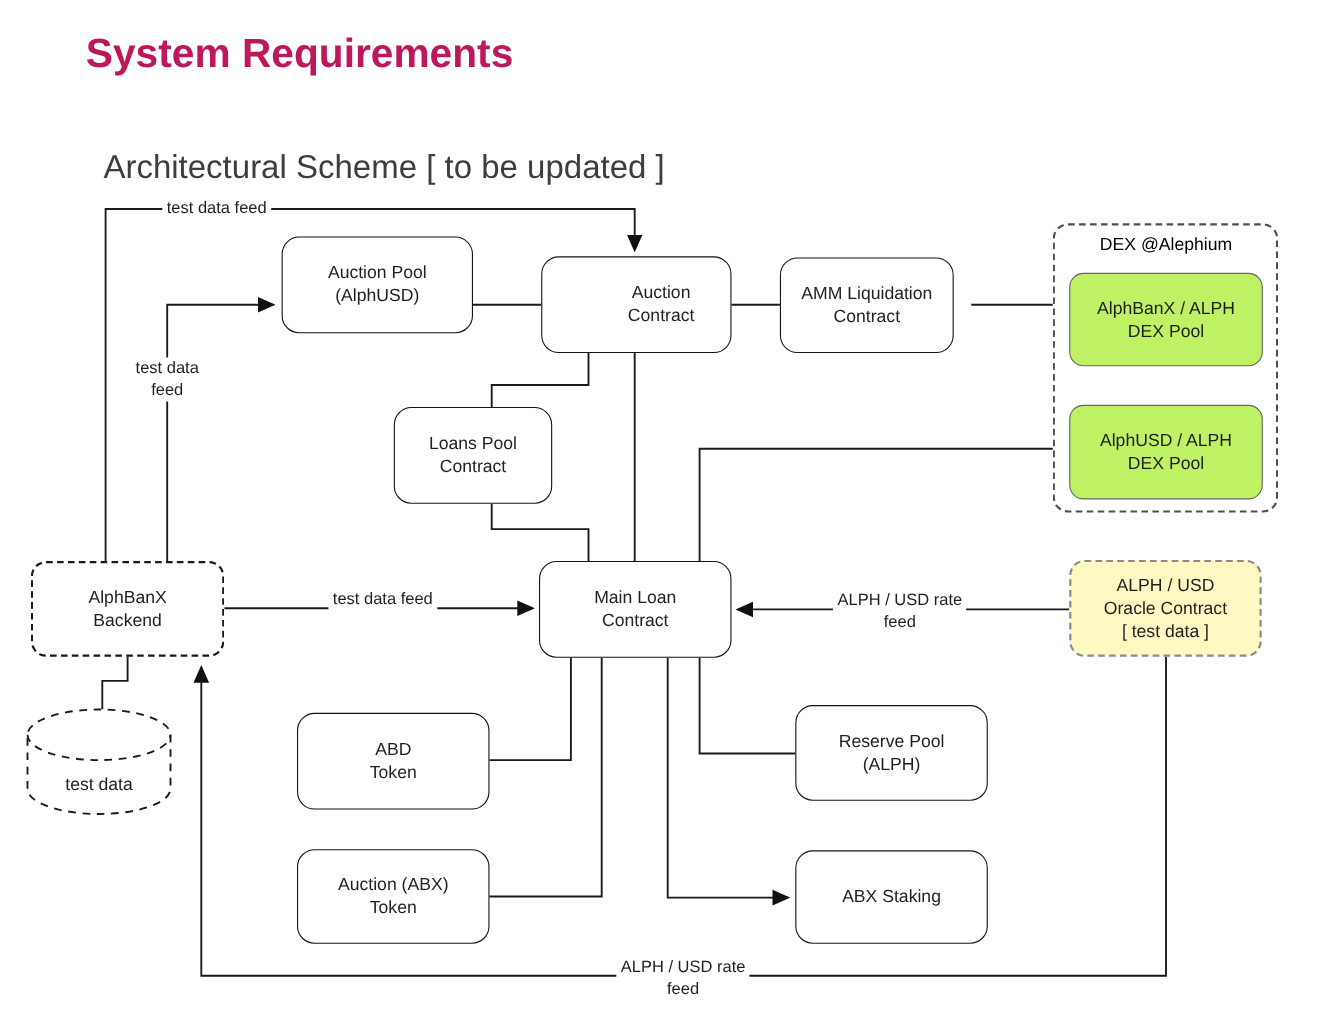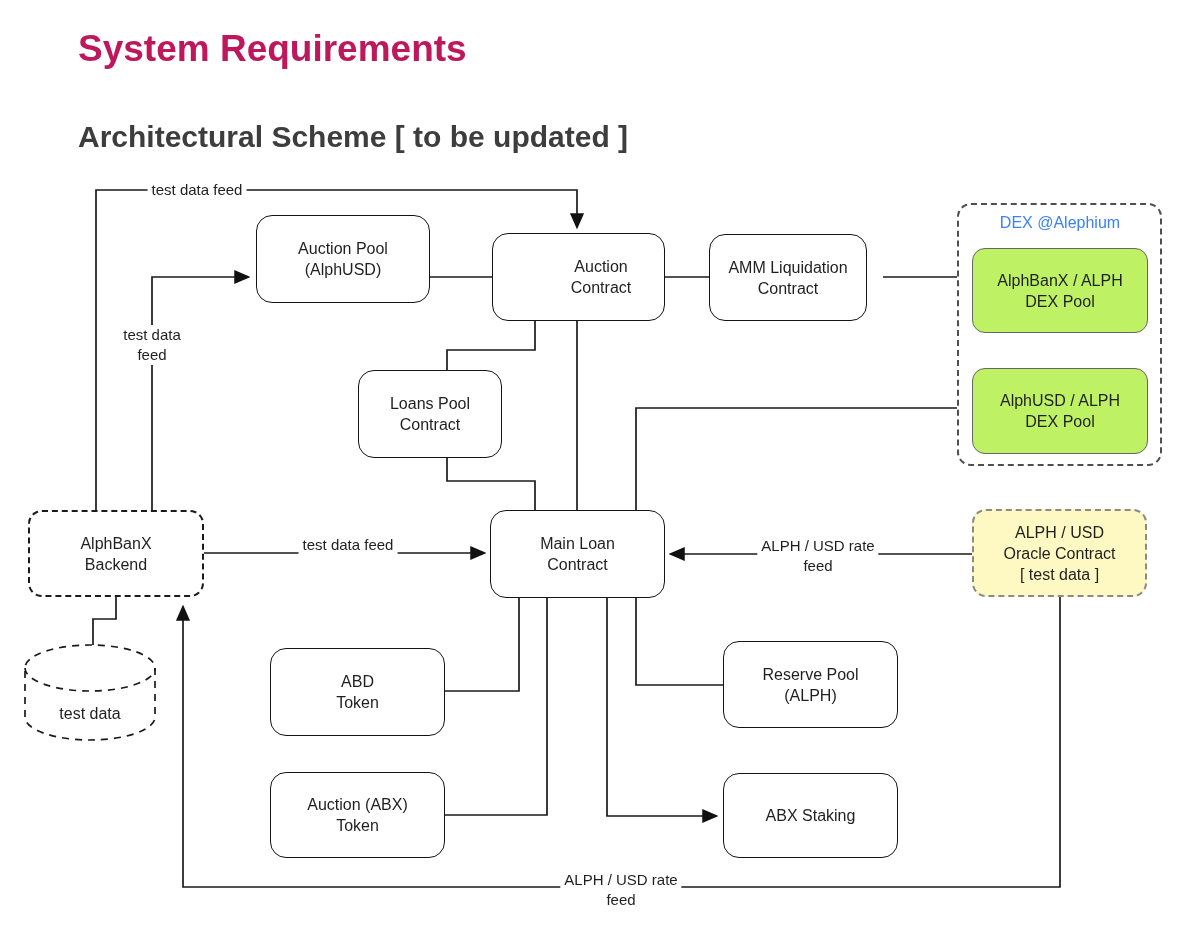--- a/index.html
+++ b/index.html
@@ -1,32 +1,32 @@
 <!DOCTYPE html>
 <html><head>
 <meta charset="utf-8">
 <style>
   html,body{margin:0;padding:0;background:#ffffff;}
   body{font-family:"Liberation Sans", sans-serif;}
   .canvas{position:relative;width:1200px;height:930px;background:#ffffff;overflow:hidden;}
   .page-title{position:absolute;left:78px;top:28px;margin:0;font-size:37px;font-weight:700;
     letter-spacing:0px;color:#be185d;}
-  .section-title{position:absolute;left:78px;top:120px;margin:0;font-size:30px;font-weight:700;
+  .section-title{position:absolute;left:78px;top:120px;margin:16px;font-size:30px;font-weight:400;
     color:#3d3d3d;}
   svg.wires{position:absolute;left:0;top:0;z-index:1;}
   .node{position:absolute;z-index:2;display:flex;flex-direction:column;align-items:center;
     justify-content:center;text-align:center;font-size:16px;line-height:21px;color:#1f1f1f;
     background:#ffffff;border:1.6px solid #141414;border-radius:16px;box-sizing:border-box;}
   .node span{display:block;}
   .node.gray{background:#bef264;border:1.6px solid #666666;border-radius:13px;}
   .node.dashed-black{border:2px dashed #1a1a1a;border-radius:14px;}
   .node.dashed-gray{border:2px dashed #8a8a8a;border-radius:14px;background:#fef9c3;}
   .group{position:absolute;z-index:1;border:2px dashed #4f4f4f;border-radius:14px;
     box-sizing:border-box;background:transparent;}
-  .group-title{position:absolute;z-index:2;font-size:16px;color:#3b82f6;white-space:nowrap;
+  .group-title{position:absolute;z-index:2;font-size:16px;color:#000000;white-space:nowrap;
     transform:translateX(-50%);}
   .edge-label{position:absolute;z-index:3;transform:translate(-50%,-50%);background:#ffffff;
     padding:0 4px;font-size:15px;line-height:20px;color:#1f1f1f;text-align:center;white-space:nowrap;}
   .db-label{position:absolute;z-index:3;transform:translate(-50%,-50%);font-size:16px;color:#1f1f1f;}
 </style>
 </head>
 <body>
 
 <div class="canvas">
 

